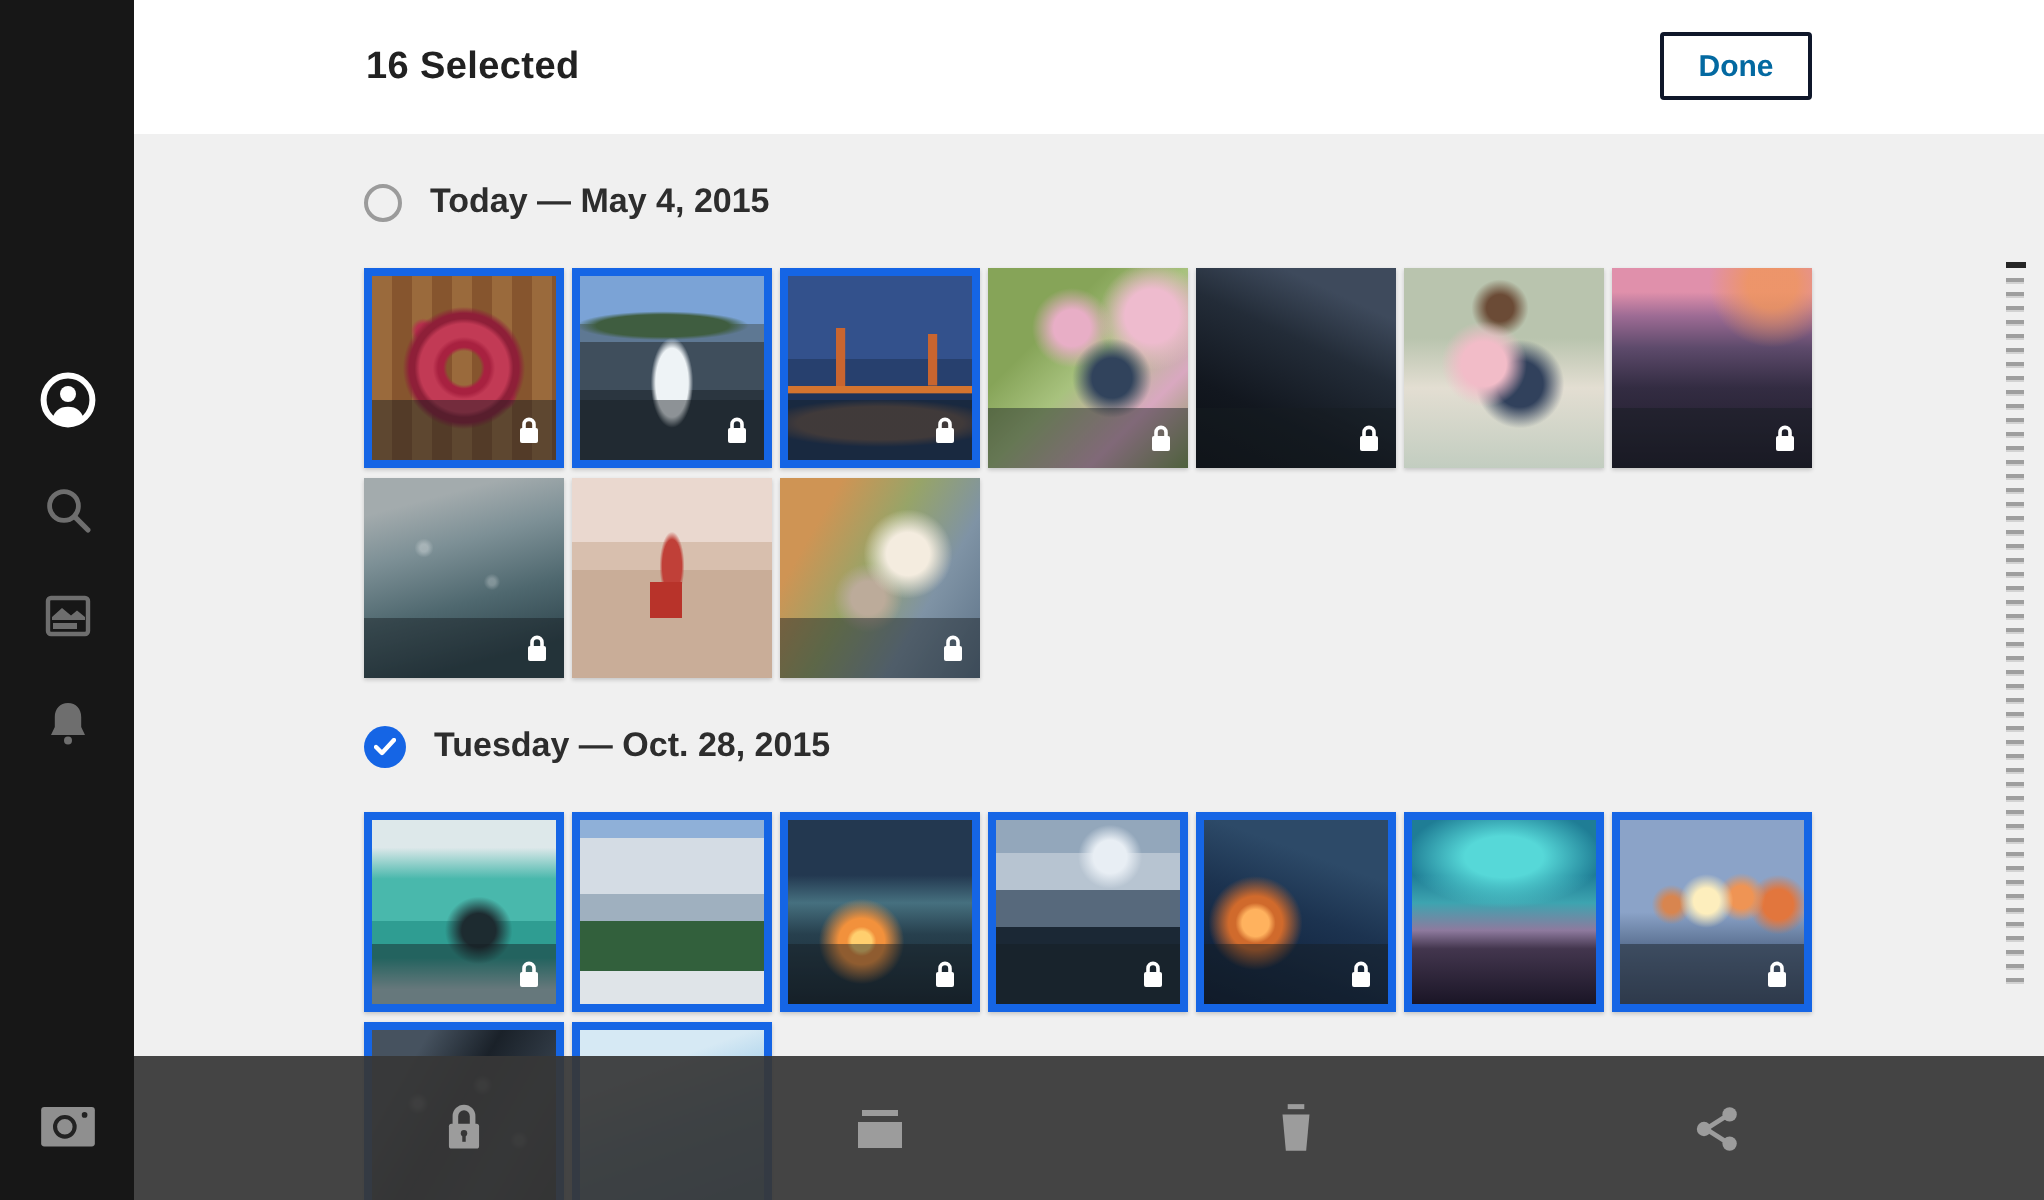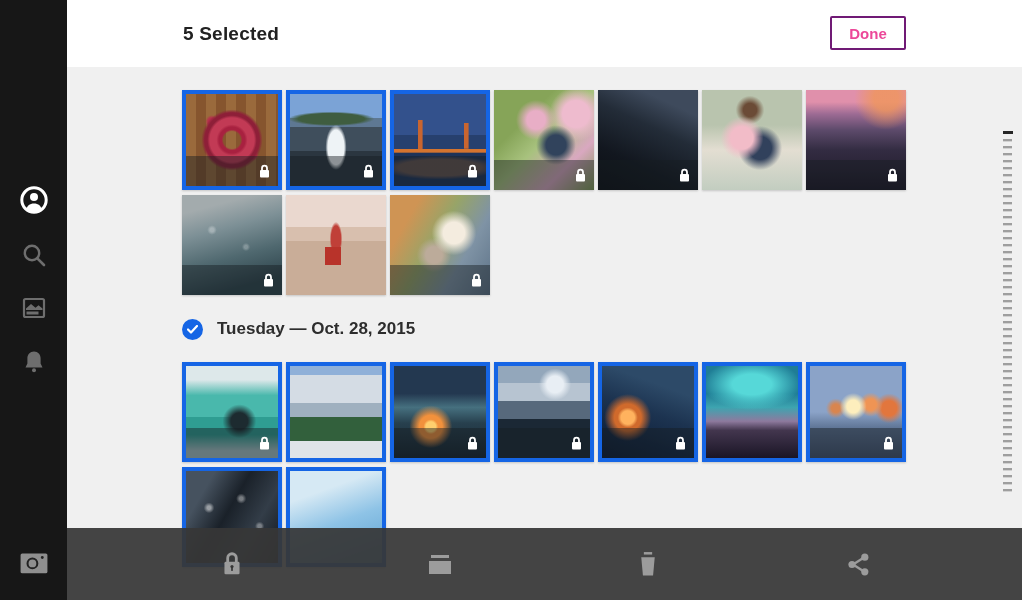--- a/index.html
+++ b/index.html
@@ -9,22 +9,22 @@
   
   .sidebar{position:absolute;left:0;top:0;width:67px;height:600px;background:#171717;z-index:40;}
   .side-icon{position:absolute;left:50%;transform:translateX(-50%);width:30px;height:30px;
              display:flex;align-items:center;justify-content:center;cursor:pointer;}
 
   
   .header{position:absolute;left:67px;top:0;width:955px;height:67px;background:#ffffff;z-index:30;}
   .page-title{position:absolute;left:116px;top:0;height:67px;display:flex;align-items:center;
               font-size:19px;font-weight:bold;color:#212121;letter-spacing:.2px;}
   .done-btn{position:absolute;right:116px;top:16px;width:76px;height:34px;background:#fff;
-            border:2px solid #701a75;border-radius:2px;font-family:inherit;
-            font-size:15px;font-weight:bold;color:#ec4899;cursor:pointer;line-height:30px;text-align:center;box-sizing:border-box;margin-left:20px;}
+            border:2px solid #0f172a;border-radius:2px;font-family:inherit;
+            font-size:15px;font-weight:bold;color:#0369a1;cursor:pointer;line-height:30px;text-align:center;box-sizing:border-box;margin-left:20px;}
 
   
   .content{position:absolute;left:67px;top:67px;width:955px;height:533px;background:#f0f0f0;overflow:hidden;}
   .section{margin:0;}
   .section-header{display:flex;align-items:center;margin:24px 0 0 115px;height:20px;}
   .check-circle{width:19px;height:19px;border-radius:50%;border:2px solid #9b9b9b;background:transparent;
                 box-sizing:border-box;cursor:pointer;flex:0 0 auto;display:flex;align-items:center;justify-content:center;}
   .check-circle.checked{border:none;background:var(--accent,#1565e5);width:21px;height:21px;}
   .section-label{margin-left:14px;font-size:17px;font-weight:bold;color:#2d2d2d;}
   .photo-grid{display:flex;flex-wrap:wrap;column-gap:4px;row-gap:5px;width:730px;margin:23px 0 0 115px;}
@@ -44,27 +44,31 @@
            background:rgba(55,55,55,.93);z-index:35;}
   .tool-icon{position:absolute;top:50%;transform:translate(-50%,-50%);width:34px;height:34px;
              display:flex;align-items:center;justify-content:center;cursor:pointer;}
 </style>
 </head>
 <body>
 
 <div class="app">
 
   <div class="header">
-    <div class="page-title">5 Selected</div>
+    <div class="page-title">16 Selected</div>
     <button class="done-btn">Done</button>
   </div>
 
   <div class="content">
     <div id="sections">
         <div class="section">
+          <div class="section-header">
+            <div class="check-circle"></div>
+            <span class="section-label">Today — May 4, 2015</span>
+          </div>
           <div class="photo-grid">
             <div class="tile selected" style="background: radial-gradient(circle, rgba(0, 0, 0, 0) 0px, rgba(0, 0, 0, 0) 13%, rgb(168, 33, 64) 16%, rgb(168, 33, 64) 20%, rgb(194, 58, 85) 24%, rgb(194, 58, 85) 34%, rgb(142, 31, 56) 38%, rgb(142, 31, 56) 42%, rgba(0, 0, 0, 0) 47%), radial-gradient(circle at 28% 30%, rgb(181, 47, 76) 0px, rgb(181, 47, 76) 4%, rgba(181, 47, 76, 0) 7%), radial-gradient(circle at 72% 66%, rgb(181, 47, 76) 0px, rgb(181, 47, 76) 4%, rgba(181, 47, 76, 0) 7%), repeating-linear-gradient(90deg, rgb(154, 106, 60) 0px, rgb(154, 106, 60) 10px, rgb(134, 85, 46) 10px, rgb(134, 85, 46) 20px);">
               <div class="lock-strip">
                 <svg width="13" height="15" viewBox="0 0 13 15">
                   <path d="M4 6 V4.2a2.5 2.5 0 0 1 5 0 V6" fill="none" stroke="#ffffff" stroke-width="1.8"></path>
                   <rect x="2" y="6" width="9" height="7.5" rx="1" fill="#ffffff"></rect>
                 </svg>
               </div>
             </div>
             <div class="tile selected" style="background: radial-gradient(16% 34% at 50% 58%, rgb(238, 243, 246) 0px, rgb(238, 243, 246) 55%, rgba(238, 243, 246, 0) 72%), radial-gradient(60% 10% at 45% 27%, rgb(63, 93, 64) 0px, rgb(63, 93, 64) 60%, rgba(63, 93, 64, 0) 78%), linear-gradient(rgb(123, 163, 214) 0px, rgb(123, 163, 214) 26%, rgb(94, 120, 147) 26%, rgb(94, 120, 147) 36%, rgb(63, 78, 92) 36%, rgb(63, 78, 92) 62%, rgb(43, 54, 64) 62%, rgb(43, 54, 64) 100%);">

